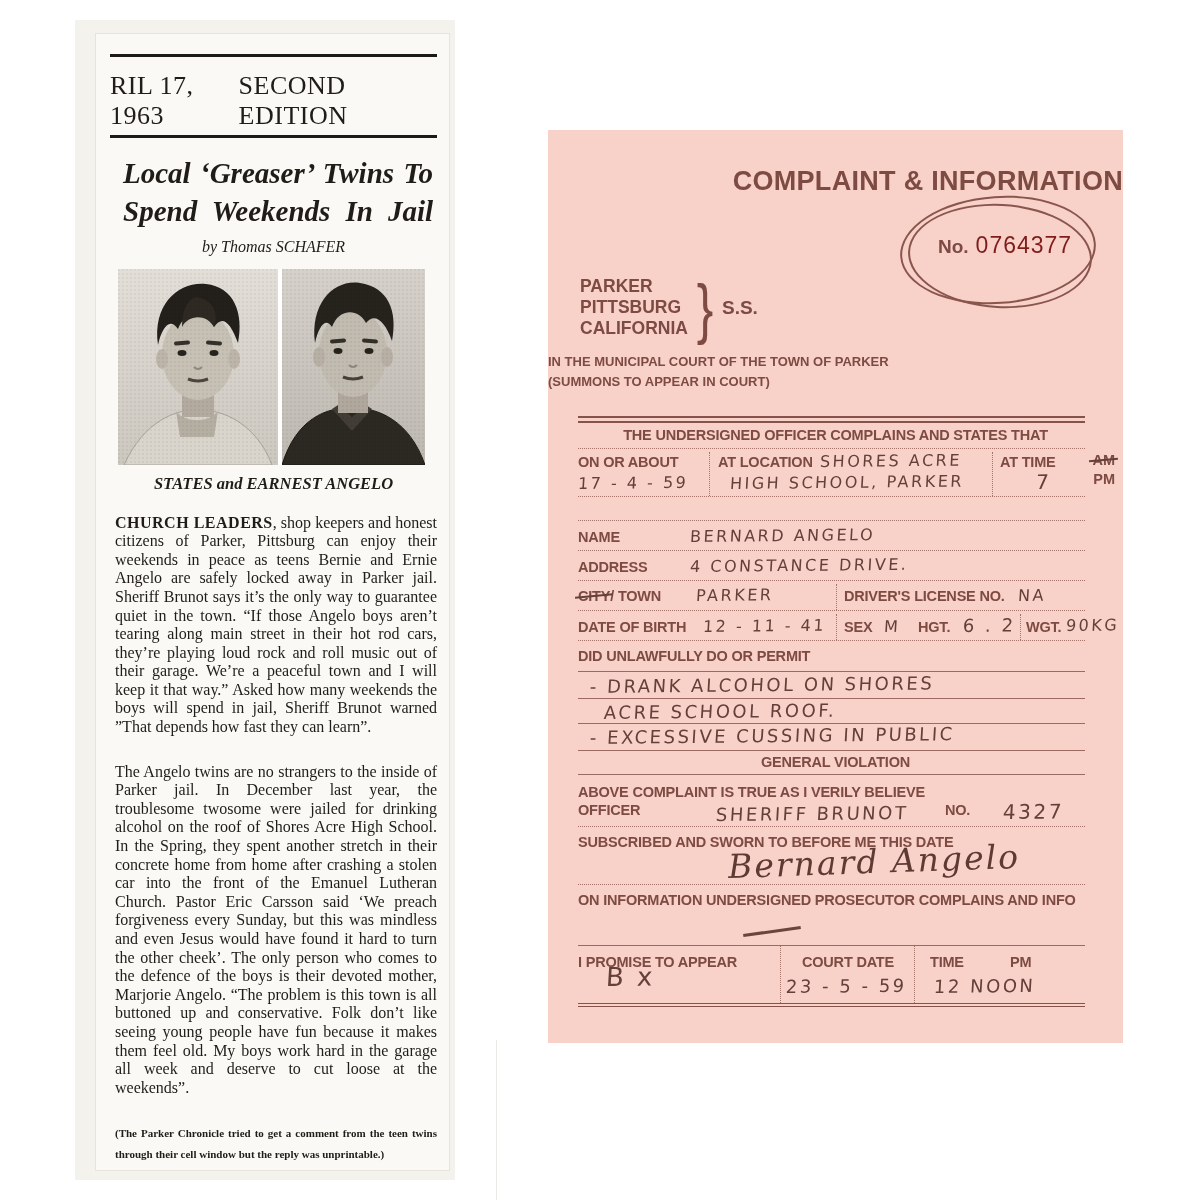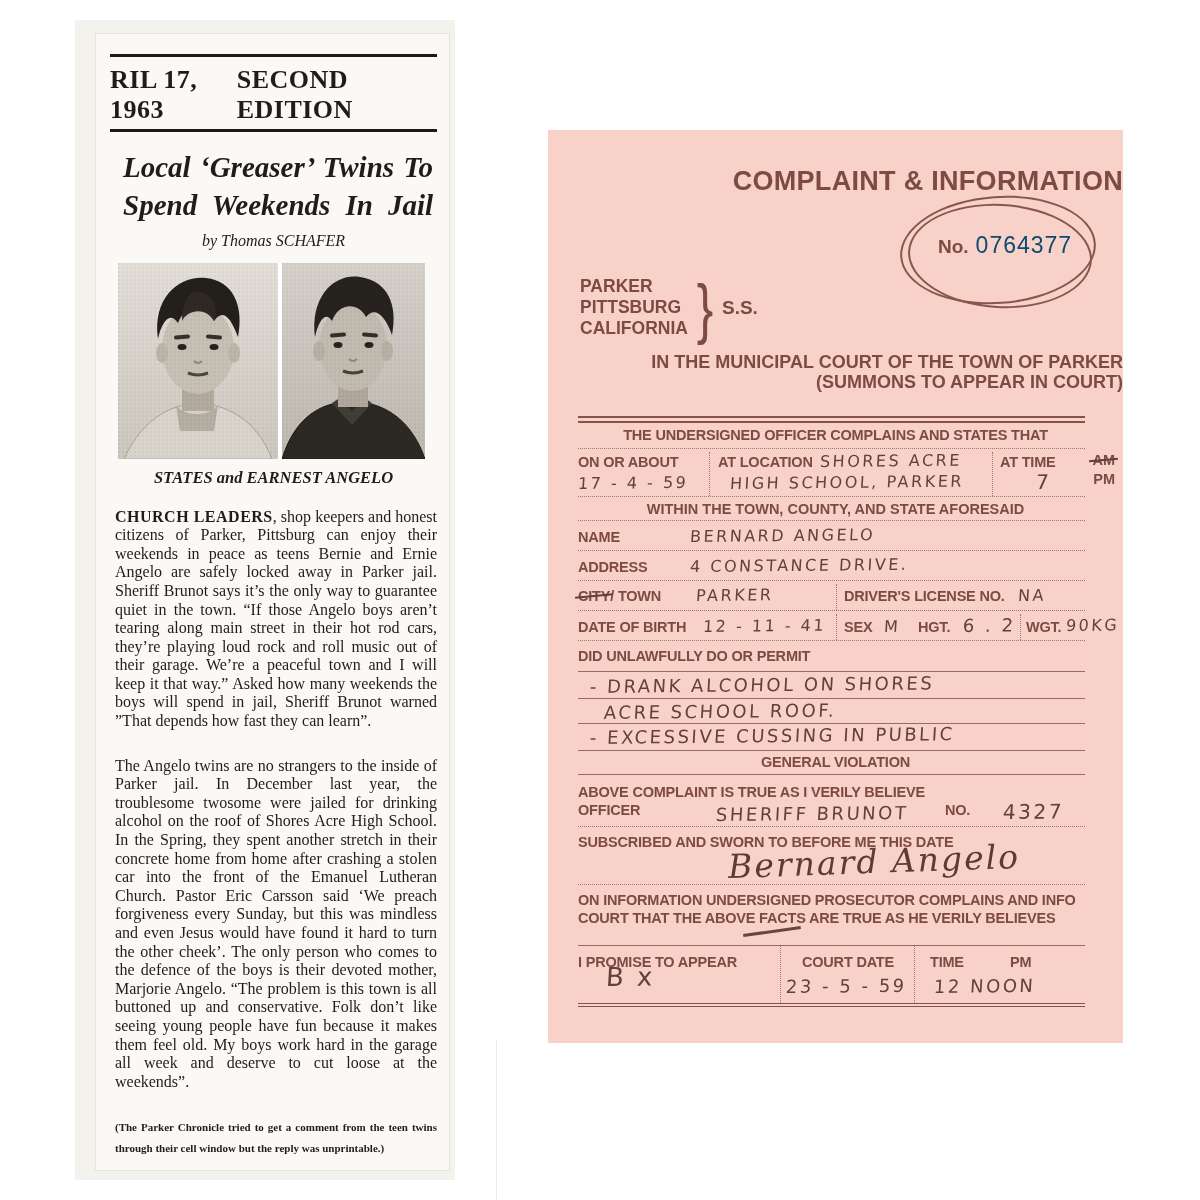--- a/index.html
+++ b/index.html
@@ -7,21 +7,21 @@
           font-family:"Liberation Sans",sans-serif;}
   .crease{position:absolute;left:496px;top:1040px;width:1px;height:160px;background:#eceae6;}
 
   
   .news-outer{position:absolute;left:75px;top:20px;width:380px;height:1160px;background:#f4f2ec;}
   .news-inner{position:absolute;left:20px;top:13px;width:355px;height:1138px;background:#faf9f5;
               border:1px solid #e7e4db;box-sizing:border-box;padding:20px 10px 0 12px;
               font-family:"Liberation Serif",serif;color:#201d18;}
   .mast-rule{border-top:3px solid #1d1a15;margin:0 2px;}
   .masthead{display:flex;justify-content:space-between;align-items:baseline;
-            font-weight:bold;font-size:26px;letter-spacing:0.5px;padding:8px 2px 4px 2px;}
+            font-weight:normal;font-size:26px;letter-spacing:0.5px;padding:14px 2px 4px 2px;}
   .headline{margin:16px 6px 0 15px;font-weight:bold;font-style:italic;font-size:29px;line-height:1.32;}
   .headline .hl-line{text-align:justify;text-align-last:justify;}
   .byline{text-align:center;font-style:italic;font-size:16px;margin-top:7px;}
   .photos{display:flex;gap:4px;margin:13px 14px 0 10px;background:#fff;}
   .photos svg{display:block;}
   .caption{text-align:center;font-weight:bold;font-style:italic;font-size:16.5px;margin-top:9px;}
   .news-body{margin:20px 2px 0 7px;font-size:16px;line-height:18.6px;text-align:justify;}
   .news-body p{margin:0 0 26px 0;}
   .lead{font-weight:bold;letter-spacing:0.5px;}
   .closing{font-weight:bold;line-height:21px;font-size:11px;margin-top:2px;}
@@ -33,28 +33,28 @@
   .lbl{font-weight:bold;font-size:14.5px;letter-spacing:-0.2px;white-space:nowrap;}
   .lbl-sm{font-weight:bold;font-size:14.5px;}
   .f-title{top:36px;left:0;width:100%;text-align:right;font-weight:bold;font-size:27px;letter-spacing:0.3px;}
 
   .no-wrap{left:352px;top:60px;width:200px;height:118px;}
   .ellipse1,.ellipse2{position:absolute;border:2px solid #8a564c;border-radius:50%;}
   .ellipse1{left:0;top:6px;width:192px;height:104px;transform:rotate(-4deg);}
   .ellipse2{left:8px;top:14px;width:180px;height:100px;transform:rotate(3deg);}
   .no-line{position:absolute;left:38px;top:42px;display:flex;align-items:baseline;gap:7px;}
   .no-label{font-weight:bold;font-size:19px;}
-  .no-value{font-size:23px;color:#0c4a6e;letter-spacing:1px;font-family:"Liberation Sans",sans-serif;}
+  .no-value{font-size:23px;color:#7f1d1d;letter-spacing:1px;font-family:"Liberation Sans",sans-serif;}
 
   .juris{left:32px;top:146px;display:flex;align-items:center;gap:6px;}
   .juris-lines{font-weight:bold;font-size:17.5px;line-height:21px;}
   .brace{font-size:66px;font-weight:400;line-height:60px;transform:scaleX(0.75);}
   .ss{font-weight:bold;font-size:19px;}
 
-  .court{top:222px;left:0;width:100%;text-align:right;font-weight:bold;font-size:18px;line-height:20px;}
+  .court{top:222px;left:0;width:100%;text-align:left;font-weight:bold;font-size:13px;line-height:20px;}
 
   .dbl{border-top:2px solid #85534a;border-bottom:2px solid #85534a;height:3px;}
   .dot{border-bottom:1.5px dotted #a4746a;}
   .thin{border-top:1px solid #9b6b61;}
   .vdot{border-left:1.5px dotted #a4746a;}
 
   .r-dbl1{left:30px;top:286px;width:507px;}
   .f-undersigned{top:297px;left:0;width:100%;text-align:center;}
   .r-dot-a{left:30px;top:318px;width:507px;}
   .row1{left:30px;top:320px;width:537px;height:46px;}
@@ -206,21 +206,20 @@
       <span class="abs lbl" style="left:140px;top:4px">AT LOCATION</span>
       <span class="abs hw hw17" style="left:242px;top:2px">SHORES ACRE</span>
       <span class="abs hw hw17" style="left:152px;top:24px">HIGH SCHOOL, PARKER</span>
       <span class="abs lbl" style="left:422px;top:4px">AT TIME</span>
       <span class="abs hw hw20" style="left:458px;top:20px">7</span>
       <span class="abs lbl-sm strike" style="right:0;top:2px">AM</span>
       <span class="abs lbl-sm" style="right:0;top:21px">PM</span>
     </div>
 
     <div class="abs dot r-dot-b"></div>
-    <div class="abs f-within">WITHIN THE TOWN, COUNTY, AND STATE AFORESAID</div>
     <div class="abs dot r-dot-c"></div>
 
     <span class="abs lbl" style="left:30px;top:399px">NAME</span>
     <span class="abs hw hw17" style="left:142px;top:397px">BERNARD ANGELO</span>
     <div class="abs dot" style="left:30px;top:420px;width:507px"></div>
 
     <span class="abs lbl" style="left:30px;top:429px">ADDRESS</span>
     <span class="abs hw hw17" style="left:142px;top:427px">4 CONSTANCE DRIVE.</span>
     <div class="abs dot" style="left:30px;top:450px;width:507px"></div>
 
@@ -260,21 +259,20 @@
     <span class="abs hw hw19" style="left:168px;top:674px">SHERIFF BRUNOT</span>
     <span class="abs lbl" style="left:397px;top:672px">NO.</span>
     <span class="abs hw hw20" style="left:455px;top:670px">4327</span>
     <div class="abs dot" style="left:30px;top:696px;width:507px"></div>
 
     <span class="abs lbl" style="left:30px;top:704px">SUBSCRIBED AND SWORN TO BEFORE ME THIS DATE</span>
     <span class="abs sig" style="left:180px;top:712px">Bernard Angelo</span>
     <div class="abs dot" style="left:30px;top:754px;width:507px"></div>
 
     <div class="abs lbl" style="left:30px;top:762px">ON INFORMATION UNDERSIGNED PROSECUTOR COMPLAINS AND INFO</div>
-    <div class="abs lbl" style="left:30px;top:780px">COURT THAT THE ABOVE FACTS ARE TRUE AS HE VERILY BELIEVES</div>
     <div class="abs dash-mark"></div>
 
     <div class="abs btable">
       <div class="vdot v1"></div>
       <div class="vdot v2"></div>
       <span class="abs lbl" style="left:0;top:8px">I PROMISE TO APPEAR</span>
       <span class="abs hw" style="left:28px;top:16px;font-size:26px">B x</span>
       <span class="abs lbl" style="left:215px;top:8px;width:110px;text-align:center">COURT DATE</span>
       <span class="abs hw hw19" style="left:208px;top:30px">23 - 5 - 59</span>
       <span class="abs lbl" style="left:352px;top:8px">TIME</span>

